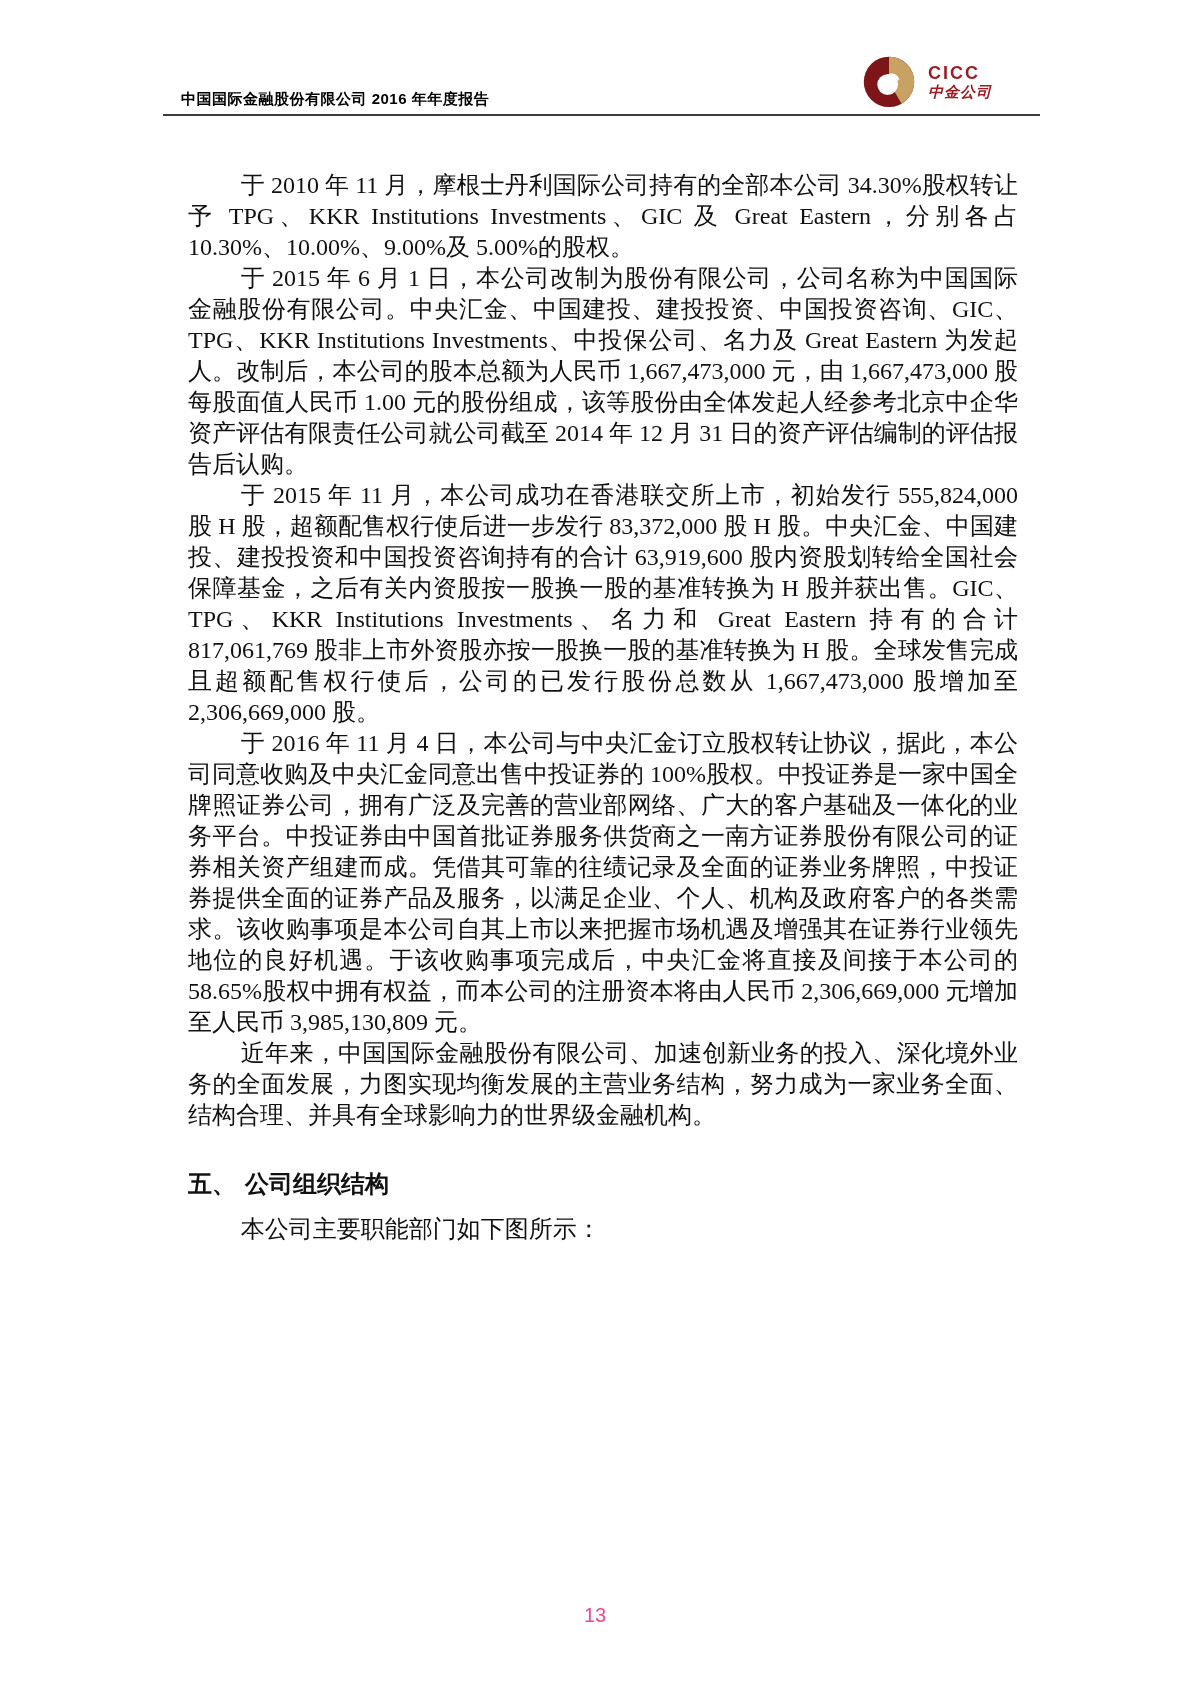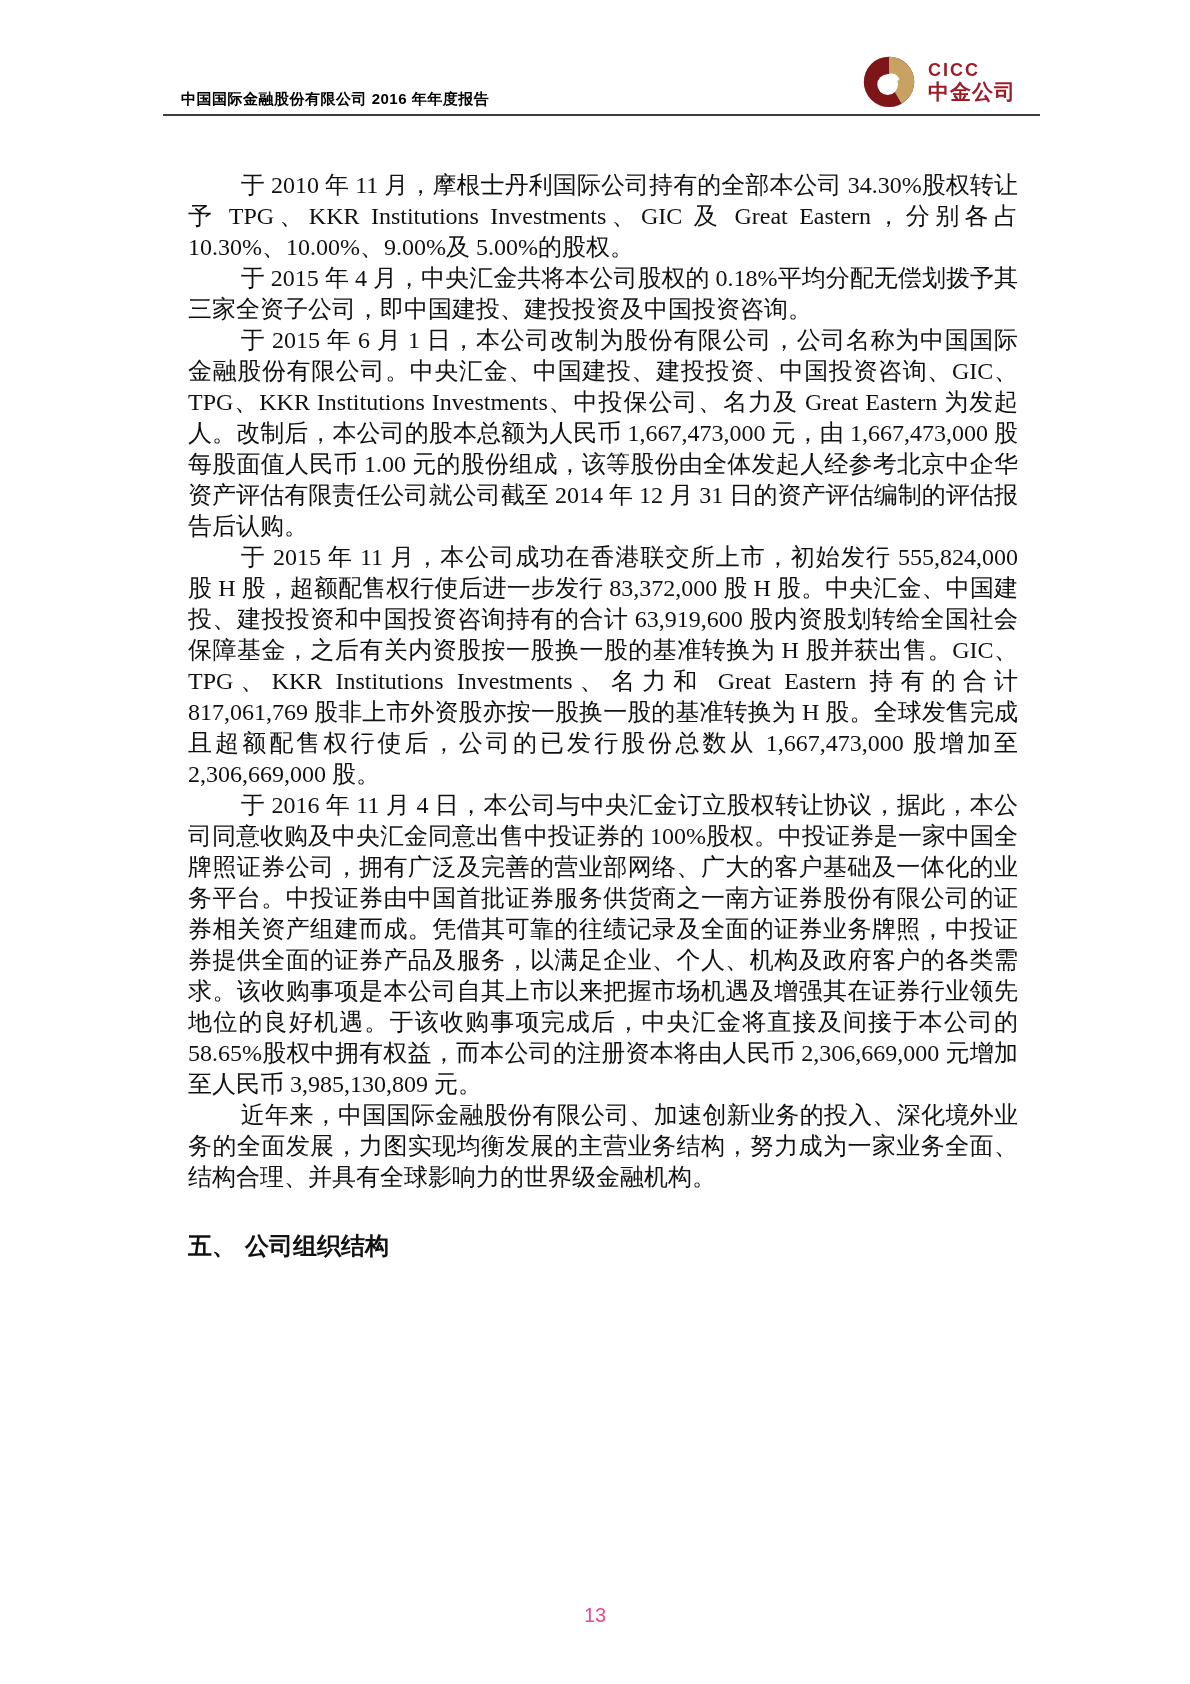--- a/index.html
+++ b/index.html
@@ -28,21 +28,21 @@
     display:flex; align-items:center;
   }
   .logo svg { display:block; }
   .logo-text {
     margin-left:12px; font-weight:bold; line-height:1;
   }
   .logo-text .en {
     font-size:18px; letter-spacing:2px; display:block;
   }
   .logo-text .cn {
-    font-size:21px; letter-spacing:1px; display:block; margin-top:2px;
+    font-size:15px; letter-spacing:1px; display:block; margin-top:2px;font-style:italic;
   }
   
   .content {
     position:absolute; left:188px; top:170px; width:830px;
     font-size:24px; line-height:31px;
     text-align:justify;
     font-family:"Liberation Serif", serif;
   }
   .content p {
     margin:0; padding:0;
@@ -83,28 +83,28 @@
     <span class="logo-text" style="color:#9e1c26;">
       <span class="en">CICC</span>
       <span class="cn">中金公司</span>
     </span>
   </div>
 
   <div class="header-rule"></div>
 
   <div class="content">
     <p>于 2010 年 11 月，摩根士丹利国际公司持有的全部本公司 34.30%股权转让予 TPG、KKR Institutions Investments、GIC 及 Great Eastern，分别各占 10.30%、10.00%、9.00%及 5.00%的股权。</p>
-    <p>于 2015 年 4 月，中央汇金共将本公司股权的 0.18%平均分配无偿划拨予其三家全资子公司，即中国建投、建投投资及中国投资咨询。</p>
     <p>于 2015 年 6 月 1 日，本公司改制为股份有限公司，公司名称为中国国际金融股份有限公司。中央汇金、中国建投、建投投资、中国投资咨询、GIC、TPG、KKR Institutions Investments、中投保公司、名力及 Great Eastern 为发起人。改制后，本公司的股本总额为人民币 1,667,473,000 元，由 1,667,473,000 股每股面值人民币 1.00 元的股份组成，该等股份由全体发起人经参考北京中企华资产评估有限责任公司就公司截至 2014 年 12 月 31 日的资产评估编制的评估报告后认购。</p>
     <p>于 2015 年 11 月，本公司成功在香港联交所上市，初始发行 555,824,000 股 H 股，超额配售权行使后进一步发行 83,372,000 股 H 股。中央汇金、中国建投、建投投资和中国投资咨询持有的合计 63,919,600 股内资股划转给全国社会保障基金，之后有关内资股按一股换一股的基准转换为 H 股并获出售。GIC、TPG、KKR Institutions Investments、名力和 Great Eastern 持有的合计 817,061,769 股非上市外资股亦按一股换一股的基准转换为 H 股。全球发售完成且超额配售权行使后，公司的已发行股份总数从 1,667,473,000 股增加至 2,306,669,000 股。</p>
     <p>于 2016 年 11 月 4 日，本公司与中央汇金订立股权转让协议，据此，本公司同意收购及中央汇金同意出售中投证券的 100%股权。中投证券是一家中国全牌照证券公司，拥有广泛及完善的营业部网络、广大的客户基础及一体化的业务平台。中投证券由中国首批证券服务供货商之一南方证券股份有限公司的证券相关资产组建而成。凭借其可靠的往绩记录及全面的证券业务牌照，中投证券提供全面的证券产品及服务，以满足企业、个人、机构及政府客户的各类需求。该收购事项是本公司自其上市以来把握市场机遇及增强其在证券行业领先地位的良好机遇。于该收购事项完成后，中央汇金将直接及间接于本公司的 58.65%股权中拥有权益，而本公司的注册资本将由人民币 2,306,669,000 元增加至人民币 3,985,130,809 元。</p>
     <p>近年来，中国国际金融股份有限公司、加速创新业务的投入、深化境外业务的全面发展，力图实现均衡发展的主营业务结构，努力成为一家业务全面、结构合理、并具有全球影响力的世界级金融机构。</p>
 
     <div class="section-heading">
       <span class="num">五、</span>
       <span>公司组织结构</span>
     </div>
 
+    <p class="section-intro">本公司主要职能部门如下图所示：</p>
   </div>
 
   <div class="page-num">13</div>
 
 </div>
 
 </body></html>

